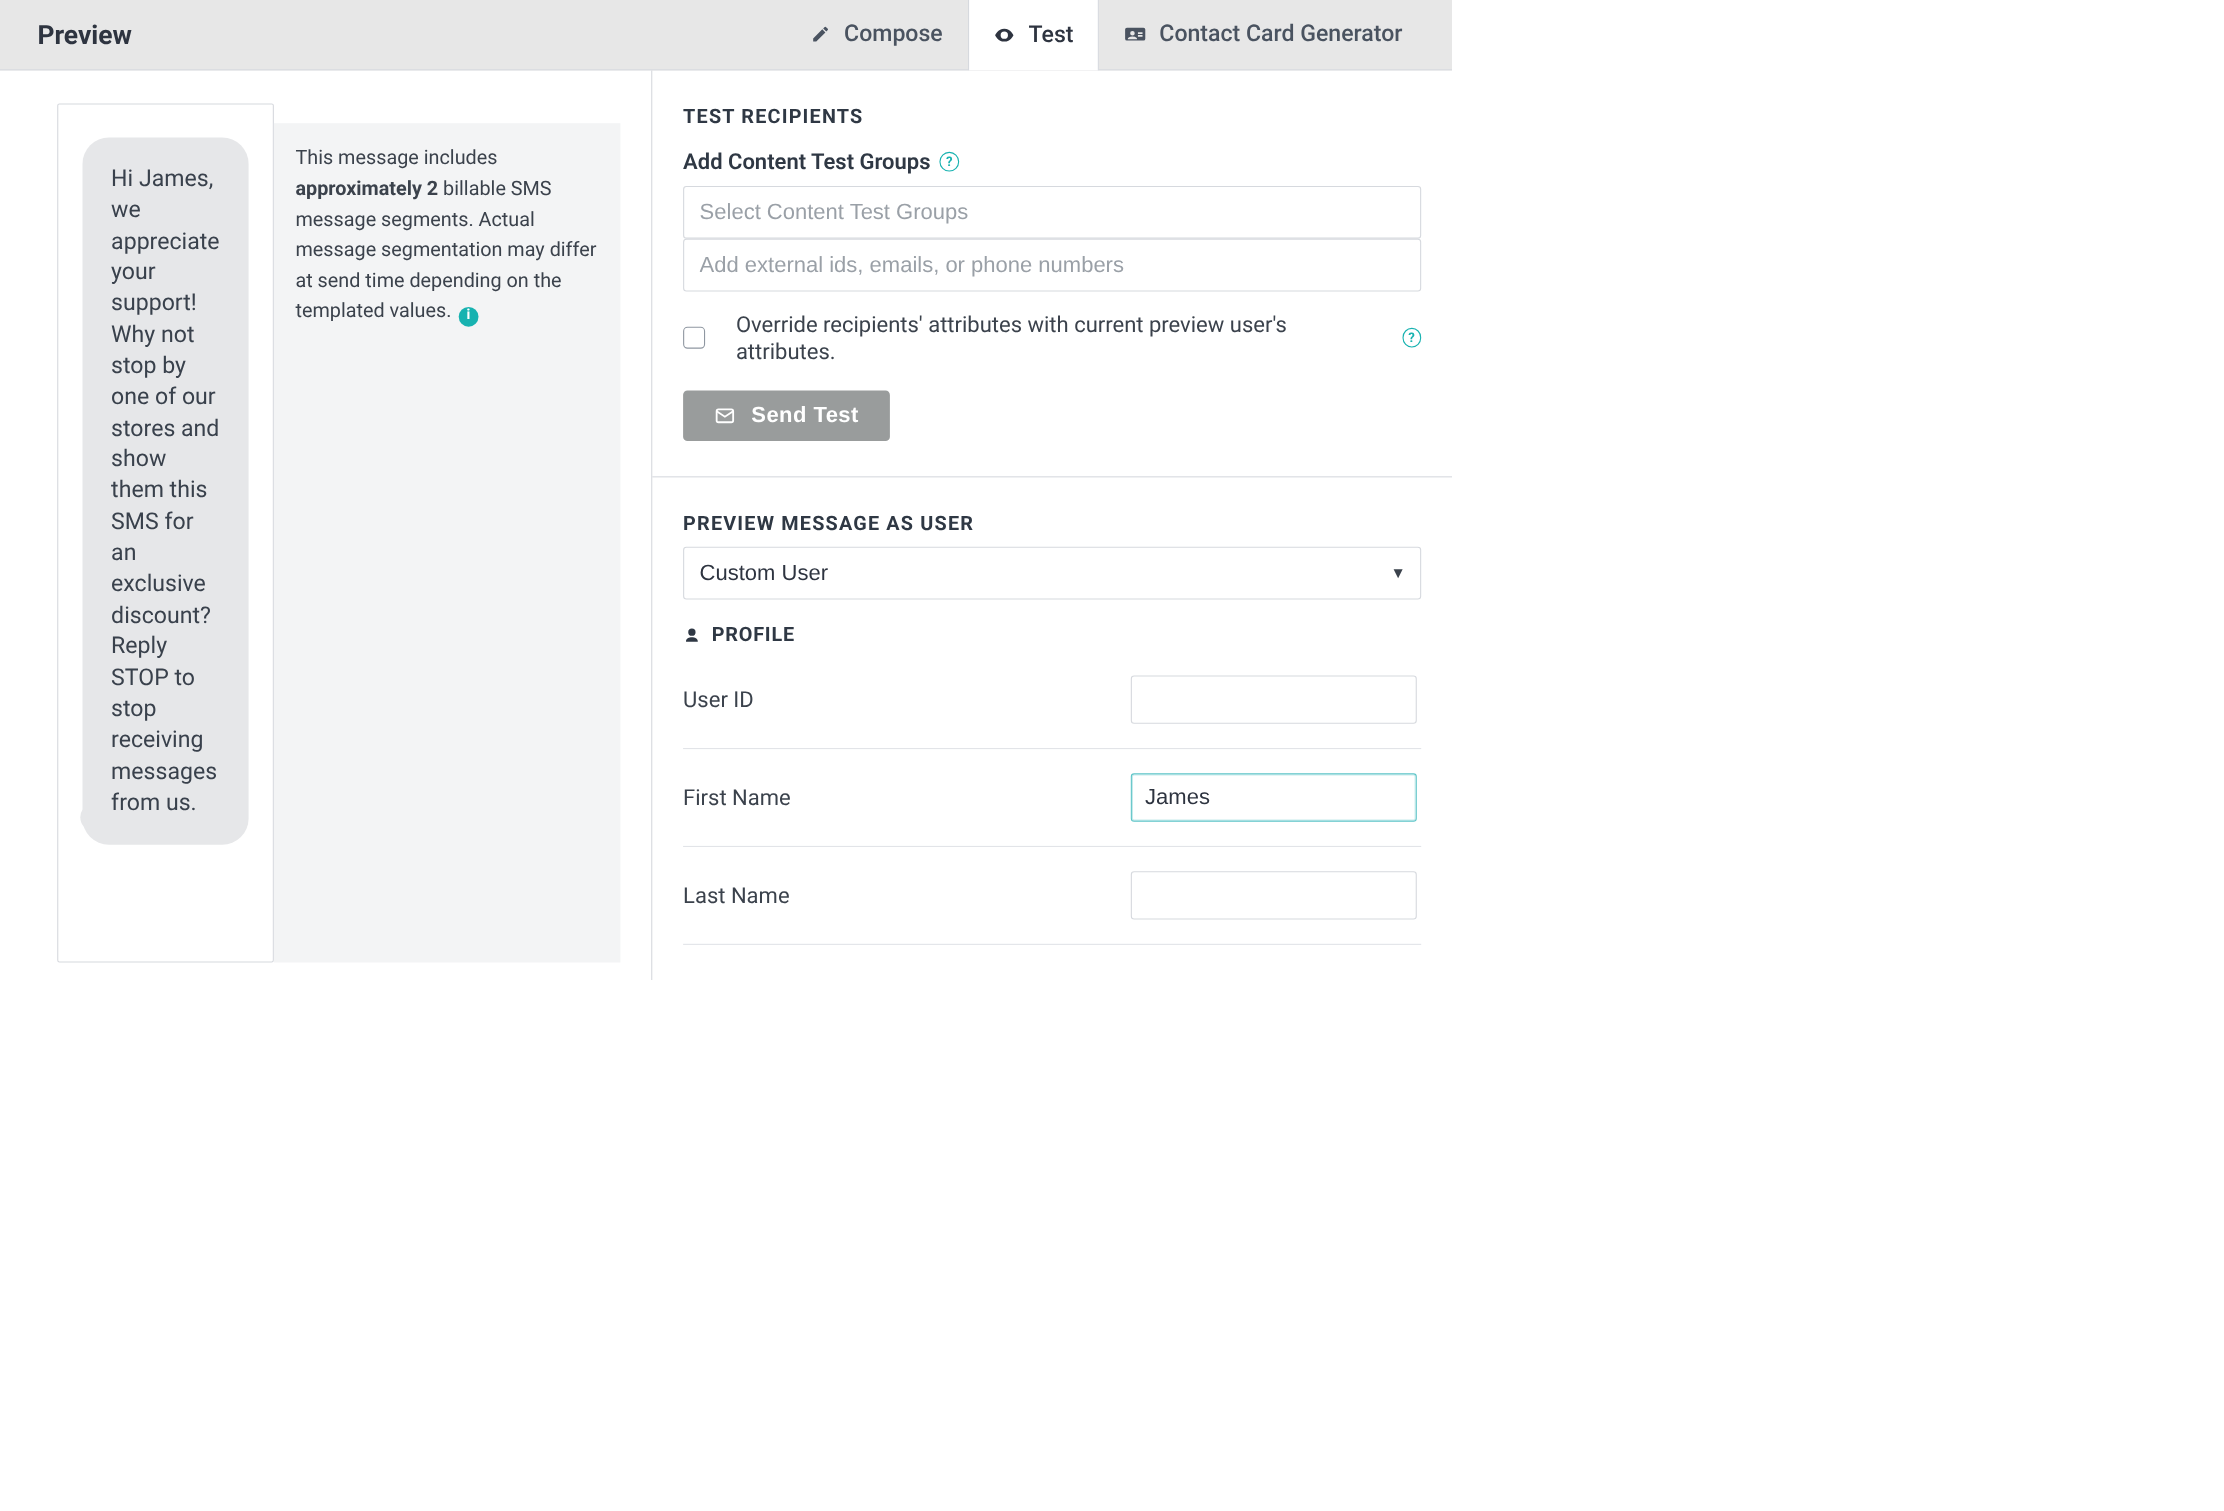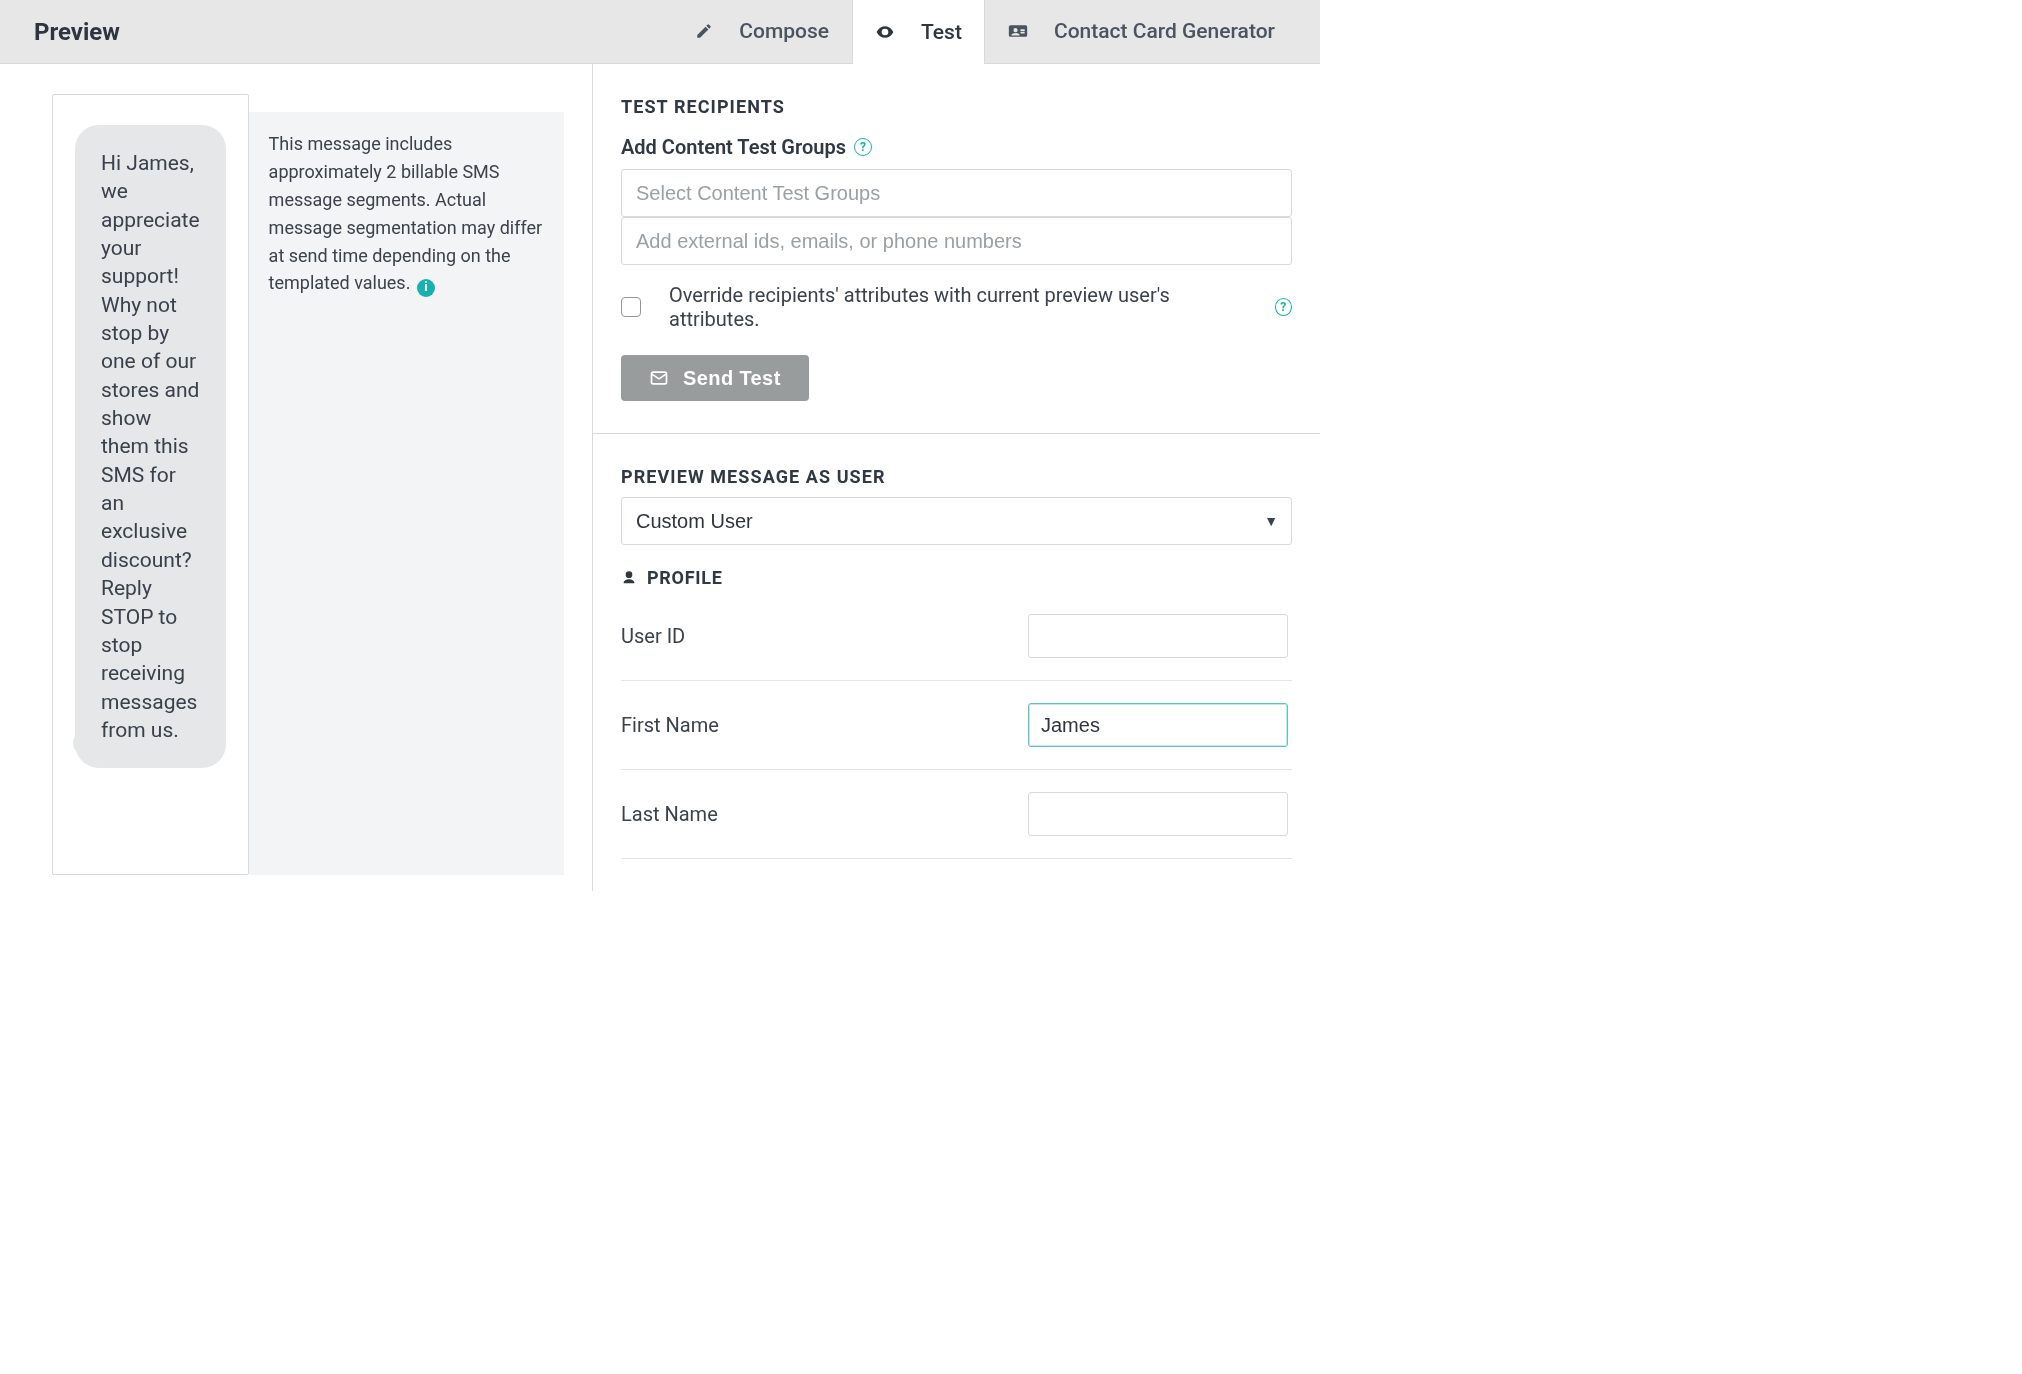--- a/index.html
+++ b/index.html
@@ -30,21 +30,21 @@
     background:var(--header-bg);
     height:64px;padding:0 22px 0 34px;
     border-bottom:1px solid var(--border);
   }
   .title{
     font-size:24px;font-weight:700;color:var(--text);
     align-self:center;
   }
   .tabs{display:flex;align-items:flex-end;height:100%}
   .tab{
-    display:flex;align-items:center;gap:26px;
+    display:flex;align-items:center;gap:12px;
     padding:0 22px;height:64px;cursor:pointer;
     font-size:21px;color:var(--muted);font-weight:500;
     border-left:1px solid transparent;border-right:1px solid transparent;
   }
   .tab.active{
     background:var(--bg);
     border-left:1px solid var(--border);
     border-right:1px solid var(--border);
     color:var(--text);
     position:relative;bottom:-1px;
@@ -76,21 +76,21 @@
     position:absolute;left:-8px;bottom:10px;width:22px;height:22px;overflow:hidden;
   }
   .bubble .tail::before{
     content:"";position:absolute;left:6px;top:-6px;width:26px;height:26px;border-radius:50%;
     background:var(--bubble);
   }
   .segments{
     margin-top:18px;background:var(--footer-box);
     padding:18px 20px;font-size:18px;line-height:1.55;color:#3b424c;
   }
-  .segments b{font-weight:400}
+  .segments b{font-weight:700}
   .segments .info-circle{
     display:inline-flex;width:18px;height:18px;border-radius:50%;
     background:var(--teal);color:#fff;align-items:center;justify-content:center;
     font-size:13px;font-weight:700;vertical-align:-2px;margin-left:2px;cursor:pointer;
   }
   .right{flex:1;display:flex;flex-direction:column}
   .section{padding:28px 28px 32px}
   .sec-title{
     text-transform:uppercase;letter-spacing:.06em;font-weight:700;color:#2f3844;
     font-size:18px;margin:4px 0 10px;

